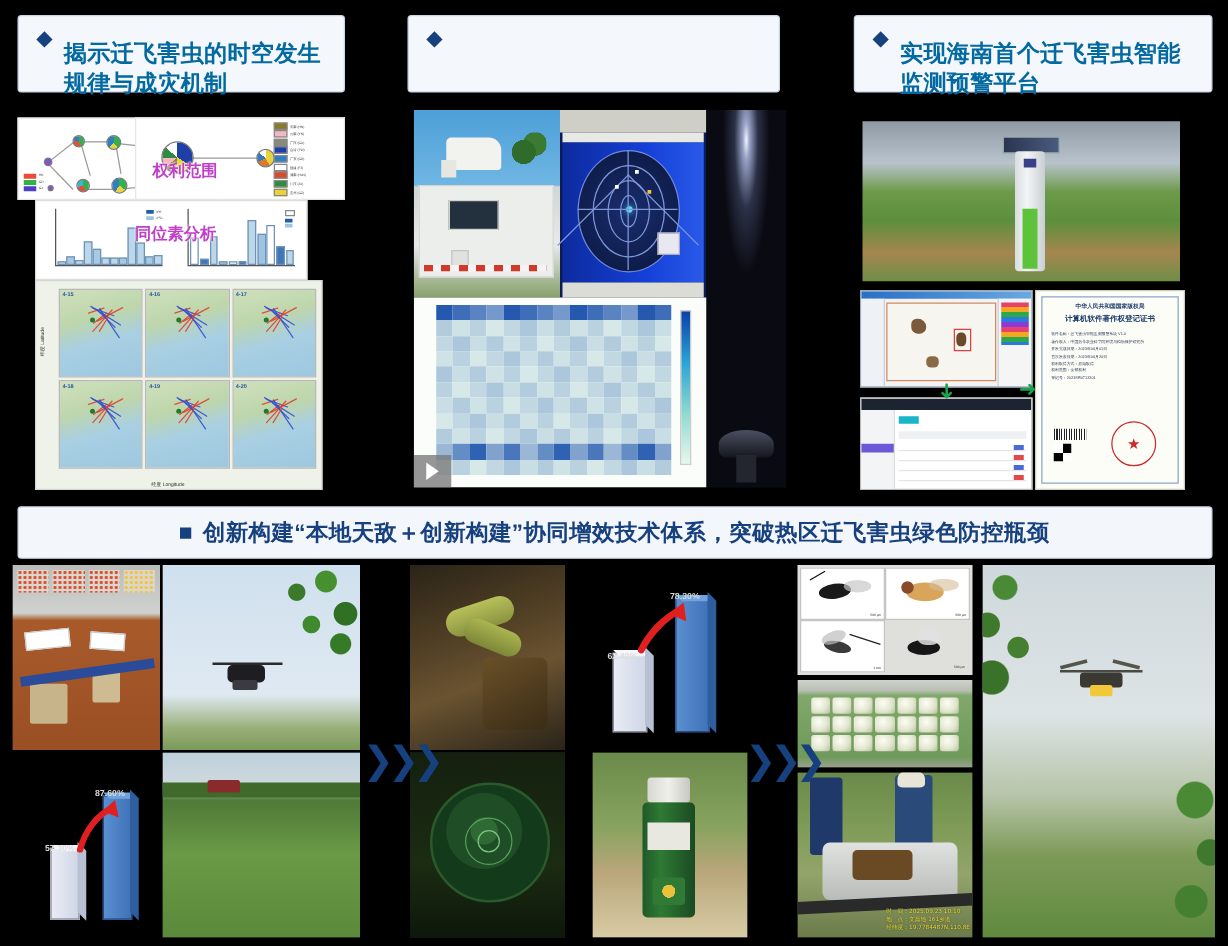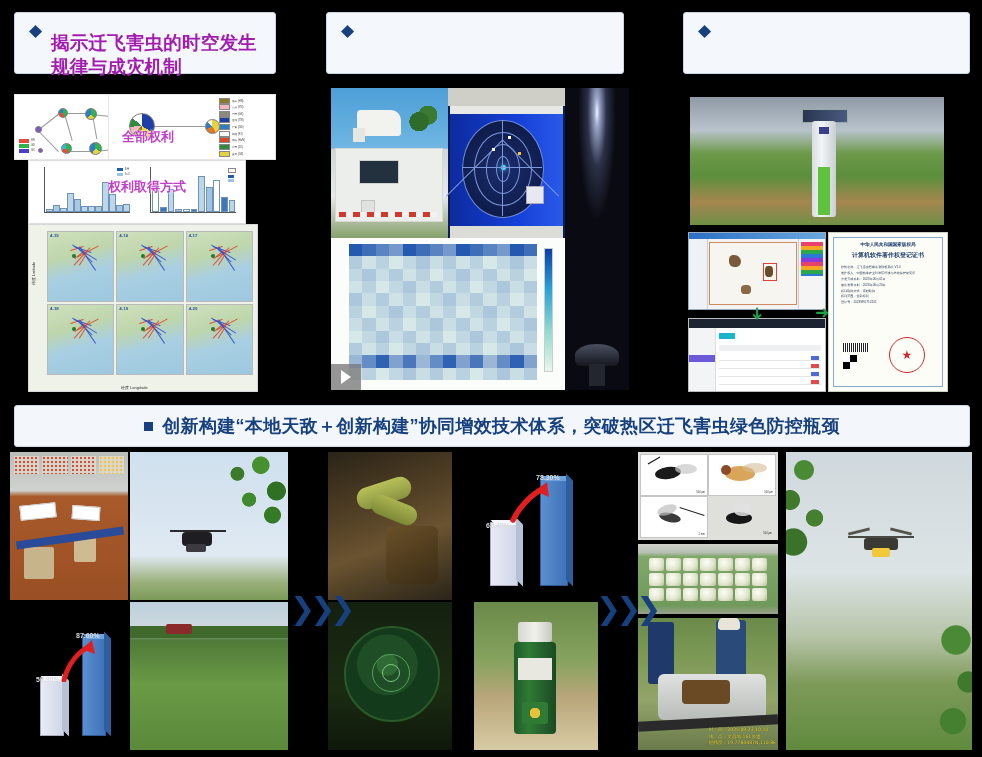--- a/index.html
+++ b/index.html
@@ -3,21 +3,21 @@
 <meta charset="utf-8">
 <style>
   html,body{margin:0;padding:0;background:#000;}
   body{width:982px;height:757px;overflow:hidden;font-family:"Liberation Sans","DejaVu Sans",sans-serif;}
   .stage{position:relative;width:982px;height:757px;background:#000;}
 
   
   .hdr{position:absolute;background:#f4f7fb;border:1px solid #c9d6e8;border-radius:3px;
        display:flex;align-items:center;padding:6px 10px 6px 14px;box-sizing:border-box;}
   .hdr .dia{color:#17407e;font-size:17px;line-height:1;margin-right:9px;flex:0 0 auto;align-self:flex-start;margin-top:3px;}
-  .hdr .htxt{color:#a21caf;font-weight:bold;font-size:18.5px;line-height:1.32;letter-spacing:.2px;margin-top:24px;}
+  .hdr .htxt{color:#0369a1;font-weight:bold;font-size:18.5px;line-height:1.32;letter-spacing:.2px;margin-top:24px;}
   #hdr1{left:14px;top:12px;width:262px;height:62px;}
   #hdr2{left:326px;top:12px;width:298px;height:62px;}
   #hdr3{left:683px;top:12px;width:287px;height:62px;}
 
   
   .ph{position:absolute;overflow:hidden;background:#2a2a2a;}
 
   
   #p1net{left:14px;top:94px;width:260px;height:64px;background:#fff;border:1px solid #e6e6e6;}
   #p1iso{left:28px;top:160px;width:216px;height:62px;background:#fff;border:1px solid #ddd;}
@@ -118,20 +118,21 @@
 
   <div class="hdr" id="hdr1">
     <span class="dia">◆</span>
     <span class="htxt">揭示迁飞害虫的时空发生规律与成灾机制</span>
   </div>
   <div class="hdr" id="hdr2">
     <span class="dia">◆</span>
   </div>
   <div class="hdr" id="hdr3">
     <span class="dia">◆</span>
+    <span class="htxt">实现海南首个迁飞害虫智能监测预警平台</span>
   </div>
 
   <div class="ph" id="p1net">
     <div class="netwrap">
       <div class="edge" style="left:24px;top:34px;width:26px;transform:rotate(-38deg);"></div>
       <div class="edge" style="left:47px;top:18px;width:30px;"></div>
       <div class="edge" style="left:76px;top:19px;width:24px;transform:rotate(6deg);"></div>
       <div class="edge" style="left:100px;top:21px;width:24px;transform:rotate(10deg);"></div>
       <div class="edge" style="left:124px;top:24px;width:22px;transform:rotate(-14deg);"></div>
       <div class="edge" style="left:50px;top:20px;width:26px;transform:rotate(74deg);"></div>
@@ -221,21 +222,21 @@
         <div class="lgrow">
           <i class="lgsw" style="background: rgb(46, 139, 63); border: 0.4px solid rgb(136, 136, 136);"></i>
           <span class="lgtx">江西 (JX)</span>
         </div>
         <div class="lgrow">
           <i class="lgsw" style="background: rgb(232, 211, 58); border: 0.4px solid rgb(136, 136, 136);"></i>
           <span class="lgtx">贵州 (GZ)</span>
         </div>
       </div>
   </div>
-  <div class="pielbl" style="left:122px;top:128px;">全部权利</div>
+  <div class="pielbl" style="left:122px;top:128px;">权利范围</div>
 
   <div class="ph" id="p1iso">
     <div class="barchart" id="isoL" style="left:4px;top:3px;width:100px;height:56px;">
       <div class="bcaxis" style="left:11px;top:3px;width:.7px;height:45px;"></div>
       <div class="bcaxis" style="left:11px;top:48px;width:86px;height:.7px;"></div>
       <div class="minilg" style="right:3px;top:4px;">
         <div style="display:flex;align-items:center;gap:2px;">
             <i style="width:6px;height:3px;background:#1f5fa8;display:block;"></i>
             <span style="font-size:2.6px;color:#333;">δ²H</span>
           </div>
@@ -277,21 +278,21 @@
         <div class="bar" style="left: 36.2836px; width: 4.73455px; height: 1px; bottom: 8px; background: rgb(159, 196, 226);"></div>
         <div class="bar" style="left: 43.92px; width: 4.73455px; height: 1px; bottom: 8px; background: rgb(255, 255, 255);"></div>
         <div class="bar" style="left: 51.5564px; width: 4.73455px; height: 1px; bottom: 8px; background: rgb(63, 120, 184);"></div>
         <div class="bar" style="left: 59.1927px; width: 4.73455px; height: 34.2px; bottom: 8px; background: rgb(188, 214, 234);"></div>
         <div class="bar" style="left: 66.8291px; width: 4.73455px; height: 23.4px; bottom: 8px; background: rgb(159, 196, 226);"></div>
         <div class="bar" style="left: 74.4655px; width: 4.73455px; height: 29.7px; bottom: 8px; background: rgb(255, 255, 255);"></div>
         <div class="bar" style="left: 82.1018px; width: 4.73455px; height: 12.6px; bottom: 8px; background: rgb(63, 120, 184);"></div>
         <div class="bar" style="left: 89.7382px; width: 4.73455px; height: 9.9px; bottom: 8px; background: rgb(188, 214, 234);"></div>
       </div>
   </div>
-  <div class="pielbl" style="left:108px;top:178px;">权利取得方式</div>
+  <div class="pielbl" style="left:108px;top:178px;">同位素分析</div>
 
   <div class="ph" id="p1map">
     <div class="axttl" style="left:2px;top:60px;transform:rotate(-90deg);transform-origin:0 0;white-space:nowrap;">纬度 Latitude</div>
     <div class="axttl" style="left:92px;bottom:1px;">经度 Longitude</div>
     <div class="mapgrid" id="mapgrid">
         <div class="mapcell">
           <span class="lbl">4-15</span>
           <div class="traj" style="left: 22px; top: 16px; width: 14px; height: 1.2px; background: rgb(224, 58, 42); transform: rotate(-18deg); border-radius: 1px;"></div>
           <div class="traj" style="left: 25px; top: 17.4px; width: 19px; height: 1.2px; background: rgb(42, 74, 216); transform: rotate(20deg); border-radius: 1px;"></div>
           <div class="traj" style="left: 28px; top: 18.8px; width: 24px; height: 1.2px; background: rgb(224, 58, 42); transform: rotate(-28deg); border-radius: 1px;"></div>

